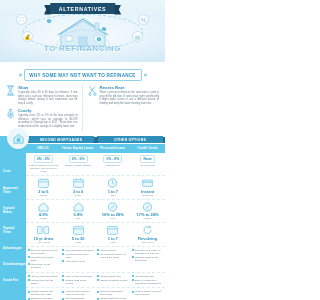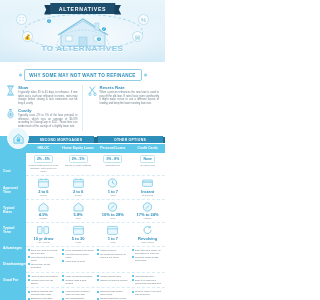--- a/index.html
+++ b/index.html
@@ -175,21 +175,21 @@
       <rect x="39" y="20" width="6" height="5" fill="#fff" stroke="#9ed3ea" stroke-width=".6"></rect>
       <rect x="40" y="7" width="4" height="7" fill="#cfe9f6" stroke="#9ed3ea" stroke-width=".6"></rect>
       <path d="M2 30 A26 16 0 0 1 54 30" fill="none" stroke="#a8d8ef" stroke-width=".7" stroke-dasharray="2 1.5"></path>
     </svg>
 
     <div class="dot d1">1</div>
     <div class="dot d2">2</div>
     <div class="dot d3">3</div>
 
     <div class="ribbon">ALTERNATIVES</div>
-    <div class="hero-sub">TO ALTERNATIVES</div>
+    <div class="hero-sub">TO REFINANCING</div>
   </div>
 
   <div class="sect">
     <span class="sect-dot l"></span>
     <span>WHY SOME MAY NOT WANT TO REFINANCE</span>
     <span class="sect-dot r"></span>
   </div>
 
   <div class="reasons">
     <div class="rcol left">

